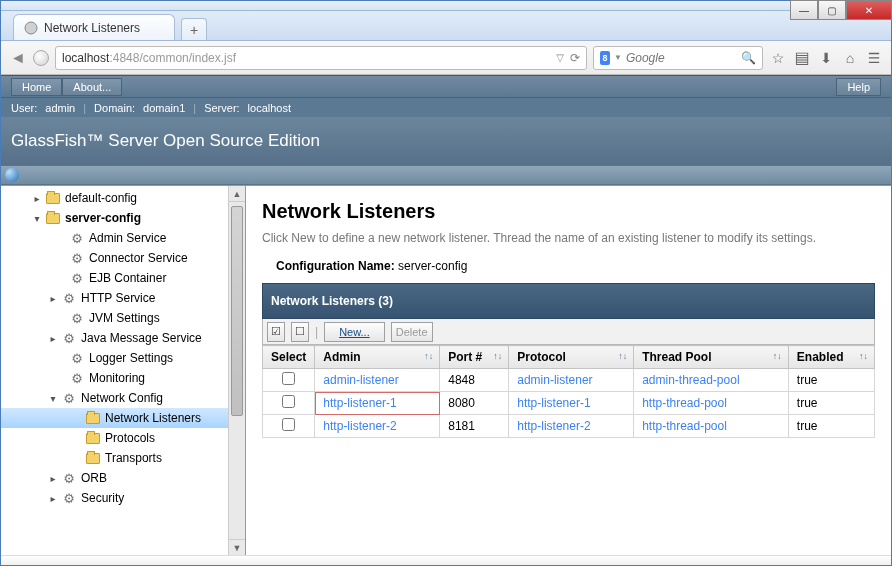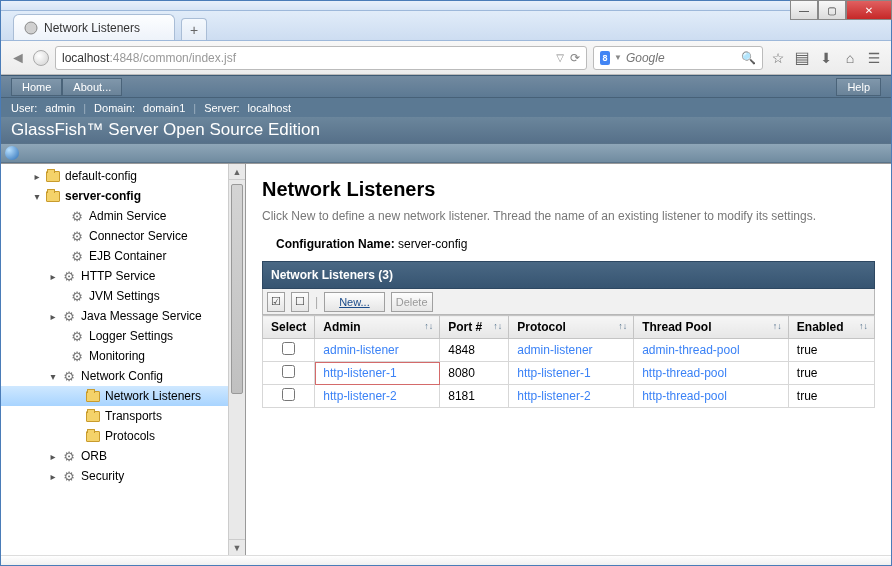--- a/index.html
+++ b/index.html
@@ -33,21 +33,21 @@
   .tbicon { width:18px; height:18px; color:#666; display:flex; align-items:center; justify-content:center; font-size:14px;}
   
   
   .gf-menubar { height: 22px; background: linear-gradient(#728aa0,#5c7993); border-top:1px solid #3d5a74; display:flex; align-items:center; padding:0 10px; }
   .gf-menubtn { height:18px; padding:0 10px; background: linear-gradient(#8097ab,#6a8399); border:1px solid #4a6379; color:#fff; font-size:11px; display:flex; align-items:center;}
   .gf-menubar .spacer { flex:1;}
   
   .gf-infobar { height:20px; background:#5b7993; border-top:1px solid #476178; color:#fff; display:flex; align-items:center; padding:0 10px; font-size:11px; gap:8px;}
   .gf-infobar .sep { color:#9db0c0;}
   
-  .gf-titlebar { height:26px; background: linear-gradient(#6b869c,#567089); color:#fff; display:flex; align-items:center; padding:0 10px; font-size:17px;}
+  .gf-titlebar { height:48px; background: linear-gradient(#6b869c,#567089); color:#fff; display:flex; align-items:center; padding:0 10px; font-size:17px;}
   
   .gf-iconbar { height:20px; background: linear-gradient(#8fa6b8,#708ba0); border-top:1px solid #5a7389; border-bottom:1px solid #5a7389; padding:2px 4px;}
   .gf-iconbar .tinyglobe { width:14px; height:14px; border-radius:50%; background: radial-gradient(circle at 4px 4px, #b8e0ff, #2a6db5); display:inline-block;}
   
   
   .gf-body { flex:1; display:flex; min-height:0; border-top:1px solid #999;}
   
   
   .tree-wrap { width:245px; border-right:1px solid #999; display:flex; background:#fff;}
   .tree { flex:1; overflow:hidden; padding-top:2px;}
@@ -68,21 +68,21 @@
   .icon-folder:before{content:""; position:absolute; top:-3px; left:0; width:6px; height:3px; background:#f4d26a; border:1px solid #c89b2d; border-bottom:none; border-radius:1px 1px 0 0;}
   .icon-cog { color:#777; font-size:13px; line-height:1;}
   
   
   .content { flex:1; overflow:auto; padding: 14px 16px 10px 16px; background:#fff; min-width:0;}
   .content h1 { font-size:20px; font-weight:bold; margin-bottom:8px; color:#000;}
   .content .desc { font-size:12px; color:#777; margin-bottom:14px;}
   .cfg-row { font-size:12px; margin-bottom:10px; padding-left:14px;}
   .cfg-row b { font-weight:bold; margin-right:0;}
   
-  .tbl-titlebar { height:28px; background: linear-gradient(#4a6884,#365471); color:#fff; font-weight:bold; font-size:12px; display:flex; align-items:center; padding:0 8px; border:1px solid #2d4761;}
+  .tbl-titlebar { height:36px; background: linear-gradient(#4a6884,#365471); color:#fff; font-weight:bold; font-size:12px; display:flex; align-items:center; padding:0 8px; border:1px solid #2d4761;}
   .tbl-toolbar { height:26px; background:#f1f1f1; border:1px solid #b7b7b7; border-top:none; display:flex; align-items:center; padding:0 4px; gap:6px;}
   .toolbtn { height:20px; border:1px solid #a0a0a0; background:linear-gradient(#fdfdfd,#e6e6e6); font-size:11px; padding:0 4px; display:flex; align-items:center; justify-content:center; color:#333;}
   .toolbtn.link{color:#1a4b8a; text-decoration:underline; padding:0 14px;text-align:center;}
   .toolbtn.disabled{color:#999;}
   .tool-sep{color:#aaa;}
   
   table.grid { width:100%; border-collapse:collapse; font-size:12px; border:1px solid #b7b7b7; border-top:none;}
   table.grid th { background: linear-gradient(#f6f6f6,#e6e6e6); border:1px solid #c4c4c4; padding:4px 8px; text-align:left; font-weight:bold; position:relative;}
   table.grid td { border:1px solid #d7d7d7; padding:3px 8px; }
   .sort-ic { position:absolute; right:6px; top:5px; font-size:9px; color:#5a7690;}
@@ -260,29 +260,29 @@
               <span class="icon-folder"></span>
             </span>
             <span>Network Listeners</span>
           </div>
           <div class="tree-row">
             <span class="ind" style="width: 70px;"></span>
             <span class="tw"></span>
             <span class="ticon">
               <span class="icon-folder"></span>
             </span>
+            <span>Protocols</span>
+          </div>
+          <div class="tree-row">
+            <span class="ind" style="width: 70px;"></span>
+            <span class="tw"></span>
+            <span class="ticon">
+              <span class="icon-folder"></span>
+            </span>
             <span>Transports</span>
-          </div>
-          <div class="tree-row">
-            <span class="ind" style="width: 70px;"></span>
-            <span class="tw"></span>
-            <span class="ticon">
-              <span class="icon-folder"></span>
-            </span>
-            <span>Protocols</span>
           </div>
           <div class="tree-row">
             <span class="ind" style="width: 46px;"></span>
             <span class="tw">▸</span>
             <span class="ticon">
               <span class="icon-cog">⚙</span>
             </span>
             <span>ORB</span>
           </div>
           <div class="tree-row">

